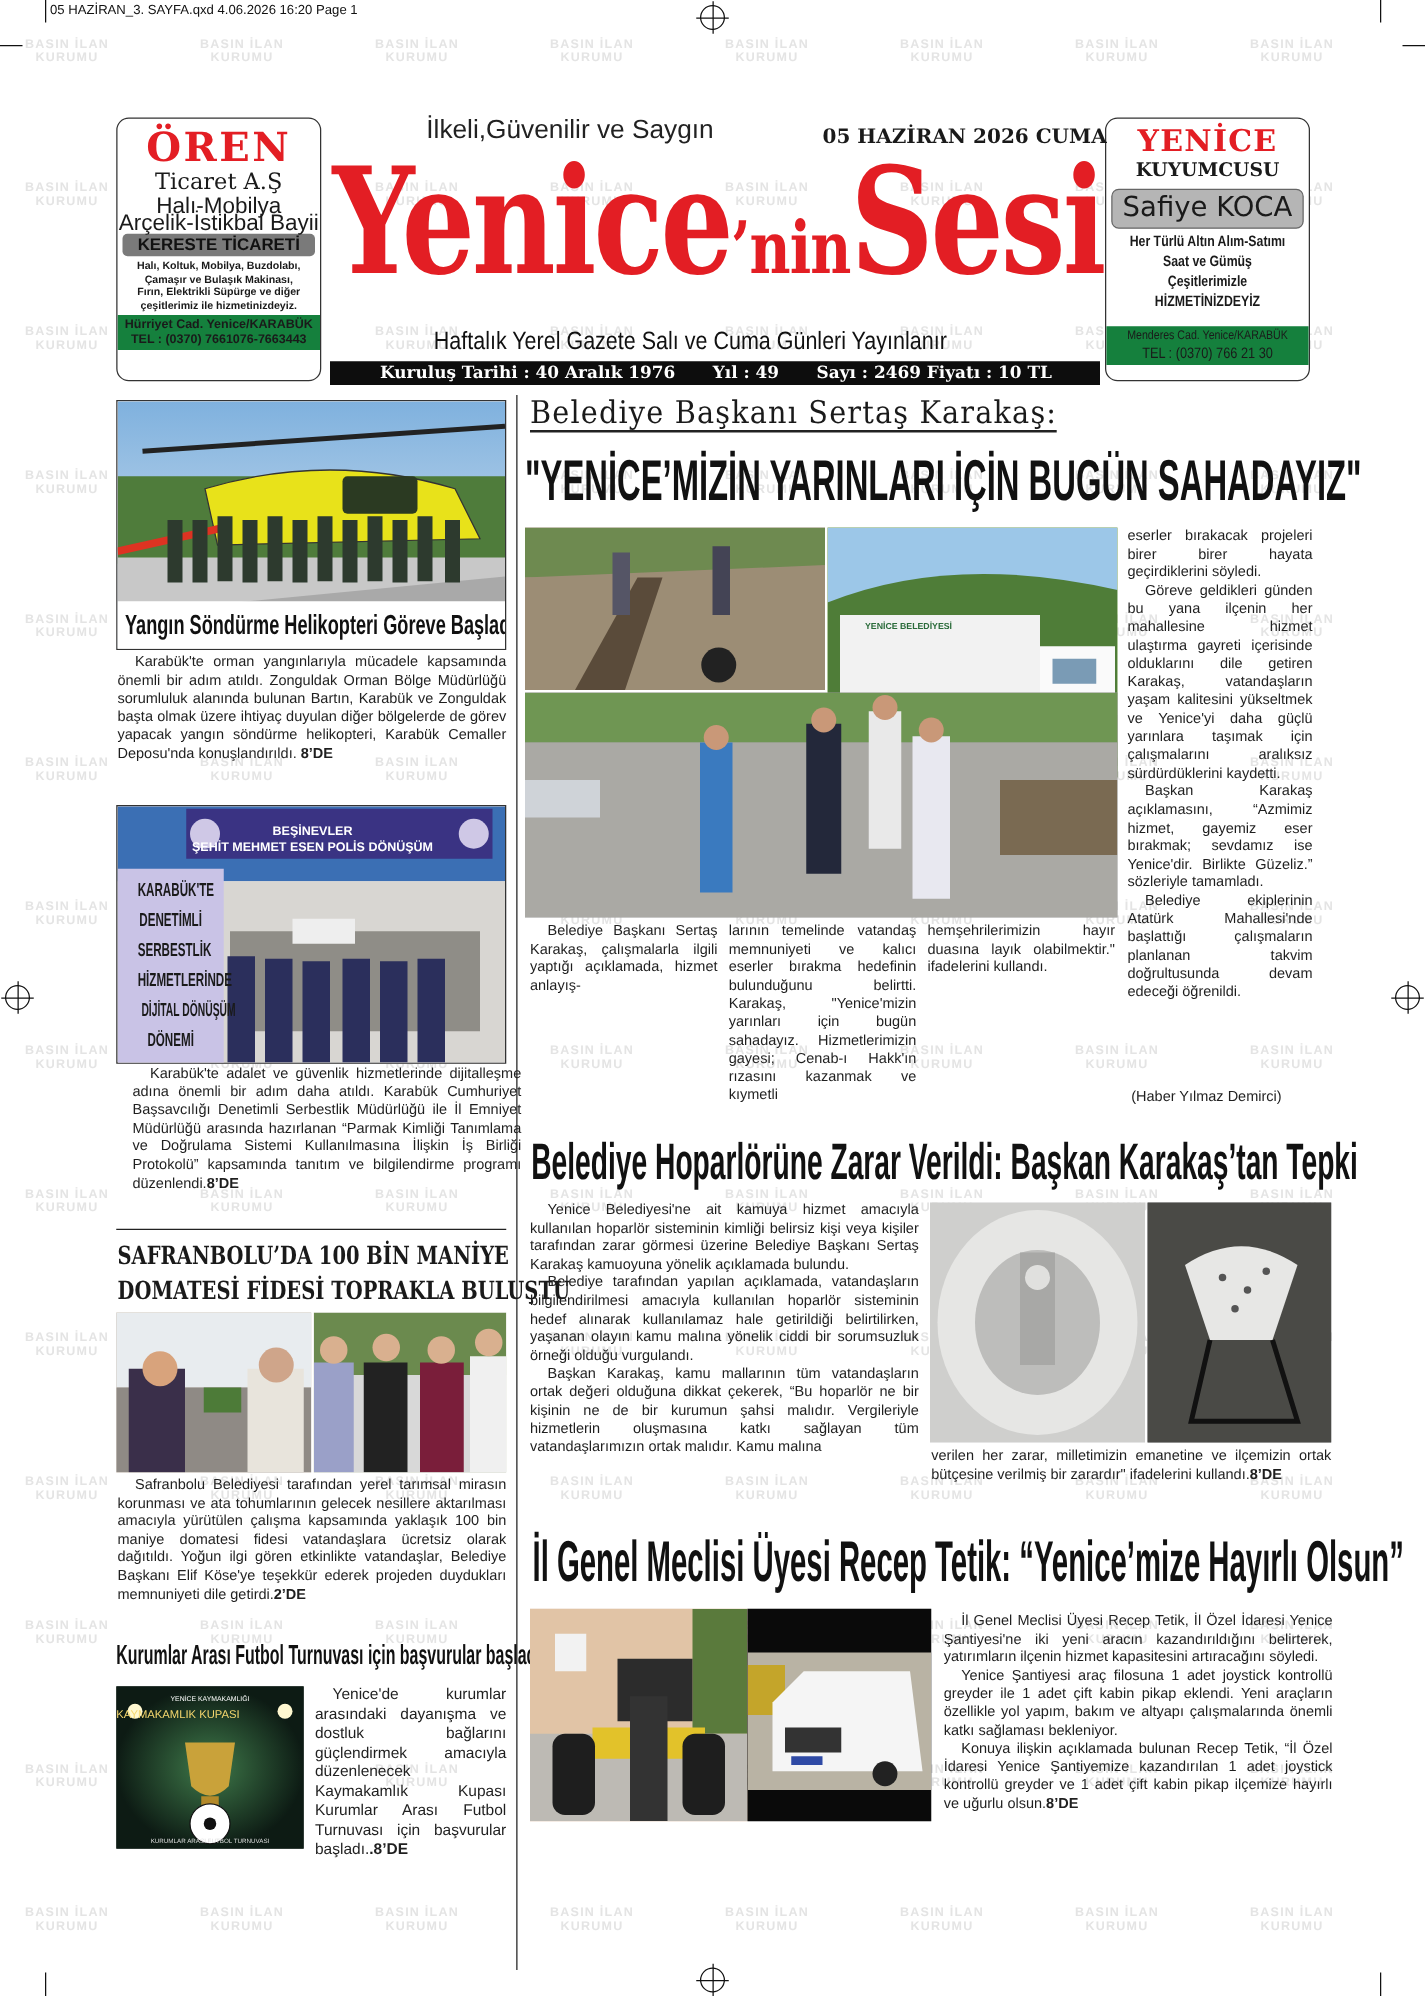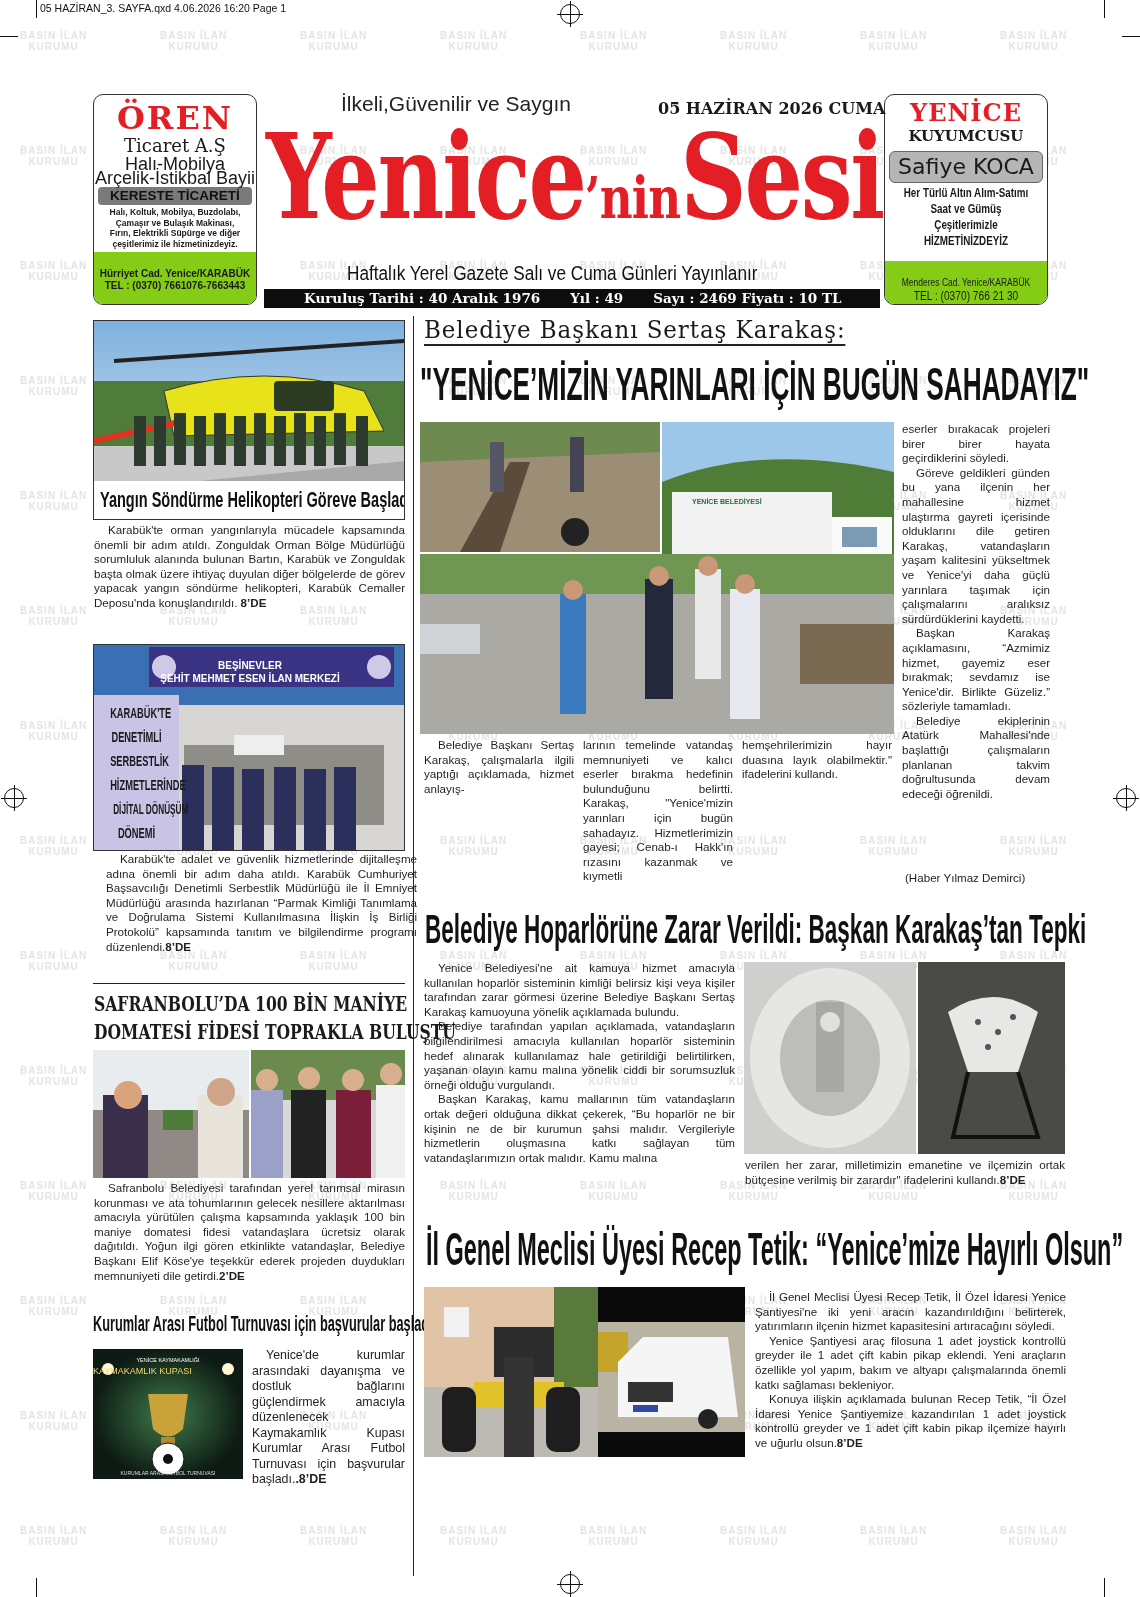--- a/index.html
+++ b/index.html
@@ -12,21 +12,21 @@
 .reg::before{content:"";position:absolute;left:9px;top:-4px;width:1px;height:26px;background:#111}
 .reg::after{content:"";position:absolute;top:9px;left:-4px;height:1px;width:26px;background:#111}
 .wm{font-size:10px;font-weight:bold;color:#e4e4e4;letter-spacing:1px;line-height:11px;text-align:center;pointer-events:none}
 
 .ad{border:1.5px solid #333;border-radius:10px;background:#fff;overflow:hidden;text-align:center}
 .oren-logo{font-family:"DejaVu Serif",serif;font-weight:900;color:#e31e24;font-size:32px;letter-spacing:2px;margin-top:6px;line-height:34px}
 .oren-sub{font-family:"DejaVu Serif",serif;font-size:18px;line-height:22px}
 .oren-l{font-size:18px;line-height:14px}
 .grey-box{background:#7a7a7a;color:#111;font-weight:bold;border-radius:4px;margin:2px 4px}
 .oren-small{font-size:8.5px;font-weight:bold;line-height:10.5px}
-.foot-grey{background:#84cc16;font-weight:bold;font-size:10px;line-height:12px;padding:16px 0}
+.foot-grey{background:#15803d;font-weight:bold;font-size:10px;line-height:12px;padding:2px 0}
 .yk-logo{font-family:"DejaVu Serif",serif;font-weight:900;color:#e31e24;font-size:24px;letter-spacing:1px;line-height:28px;margin-top:4px}
 .yk-sub{font-family:"DejaVu Serif",serif;font-weight:900;font-size:15px;line-height:18px}
 .yk-name{background:#b5b5b5;border:1px solid #666;border-radius:6px;margin:6px 4px 2px;font-size:22px;line-height:30px;font-family:"DejaVu Sans",sans-serif}
 .yk-l{font-size:12px;line-height:16px;font-weight:bold;transform:scaleX(.82)}
 
 .motto{font-size:21px;color:#222}
 .date{font-family:"DejaVu Serif",serif;font-weight:bold;font-size:16px}
 .mast{font-family:"DejaVu Serif",serif;font-weight:900;color:#e31e24;font-size:118px;line-height:118px;letter-spacing:-3px;transform:scaleX(.78);transform-origin:left top;white-space:nowrap}
 .mast .nin{font-size:58px;letter-spacing:-1px}
 .tagline{font-size:20px;color:#111;transform:scaleX(.86);transform-origin:left top;white-space:nowrap}
@@ -601,21 +601,21 @@
         <rect x="118" y="122" width="22" height="83"></rect>
         <rect x="148" y="124" width="22" height="81"></rect>
       <rect x="180" y="122" width="22" height="83"></rect>
         <rect x="210" y="124" width="22" height="81"></rect>
         <rect x="240" y="122" width="22" height="83"></rect>
     </g>
     <rect x="0" y="50" width="85" height="157" fill="#c9c3e6"></rect>
   </svg>
   <div class="abs" style="left:0;top:14px;width:312px;text-align:center;color:#fff;font-weight:bold;font-size:10px;line-height:13px">
     <div>BEŞİNEVLER</div>
-    <div>ŞEHİT MEHMET ESEN İLAN MERKEZİ</div>
+    <div>ŞEHİT MEHMET ESEN POLİS DÖNÜŞÜM</div>
   </div>
   <div class="abs" style="left:0;top:56px;width:85px;text-align:center;font-weight:bold;font-size:15px;line-height:24px;color:#1a1a1a">
     <div style="transform:scaleX(.62)">KARABÜK'TE</div>
     <div style="transform:scaleX(.62)">DENETİMLİ</div>
     <div style="transform:scaleX(.62)">SERBESTLİK</div>
     <div style="transform:scaleX(.62)">HİZMETLERİNDE</div>
     <div style="transform:scaleX(.55);white-space:nowrap">DİJİTAL DÖNÜŞÜM</div>
     <div style="transform:scaleX(.62)">DÖNEMİ</div>
   </div>
 </div>

